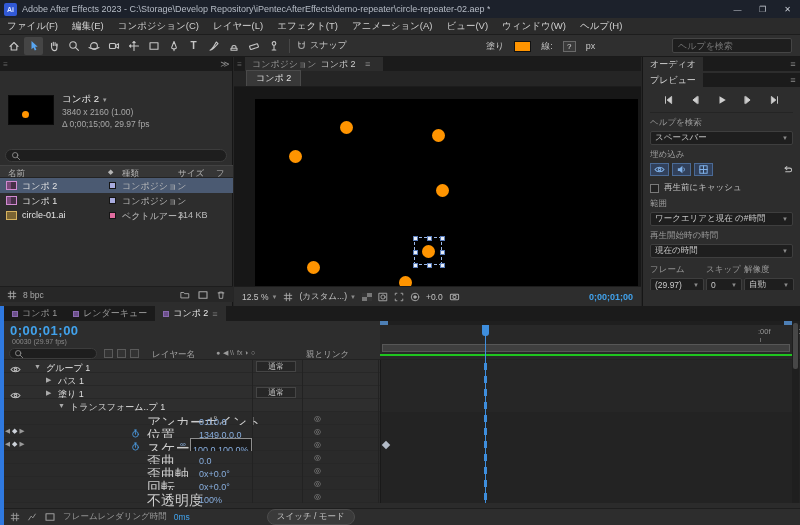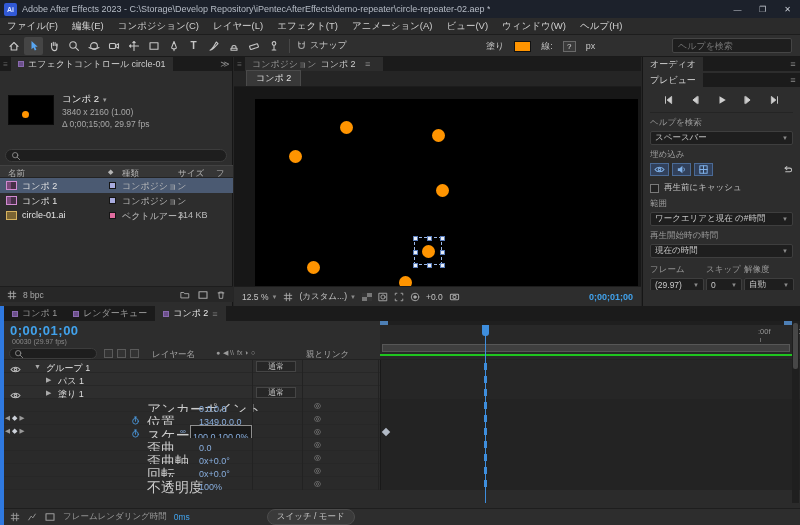--- a/index.html
+++ b/index.html
@@ -261,24 +261,20 @@
       <span>px</span>
     </span>
     <input class="help-search" placeholder="ヘルプを検索" style="">
   </div>
 
   <div class="main">
 
     <div class="left-panel">
       <div class="panel-tabs">
         <span class="grip">≡</span>
-        <span class="ptab">
-          <span class="tabdot"></span>
-          <span>エフェクトコントロール circle-01</span>
-        </span>
         <span class="chev">≫</span>
       </div>
       <div class="proj-info">
         <span class="thumb">
             <span class="thumb-dot"></span>
           </span>
         <span class="proj-meta">
           <div class="pm-name"><span>コンポ 2</span> <span style="font-size:6px;color:#9a9a9a">▼</span></div>
           <div class="pm-sub">3840 x 2160 (1.00)</div>
           <div class="pm-sub">Δ 0;00;15;00, 29.97 fps</div>
@@ -624,20 +620,32 @@
             <div class="lname" style="left: 54px;">塗り 1</div>
             <div class="mode">通常</div>
             <div class="cdiv" style="left: 248px;"></div>
             <div class="cdiv" style="left: 298px;"></div>
             <div class="cdiv" style="left: 374px;"></div>
           </div>
           <div class="rright">
             <div class="ctick"></div>
           </div>
         </div>
+        <div class="tl-row layer">
+          <div class="rleft">
+            <div class="twirl" style="left: 54px;">▼</div>
+            <div class="lname" style="left: 66px;">トランスフォーム..プ 1</div>
+            <div class="cdiv" style="left: 248px;"></div>
+            <div class="cdiv" style="left: 298px;"></div>
+            <div class="cdiv" style="left: 374px;"></div>
+          </div>
+          <div class="rright">
+            <div class="ctick"></div>
+          </div>
+        </div>
         <div class="tl-row prop">
           <div class="rleft">
             <div class="pname">アンカーポイント</div>
             <div class="pvalue">0.0,0.0</div>
             <div class="whip">◎</div>
             <div class="cdiv" style="left: 248px;"></div>
             <div class="cdiv" style="left: 298px;"></div>
             <div class="cdiv" style="left: 374px;"></div>
           </div>
           <div class="rright">

